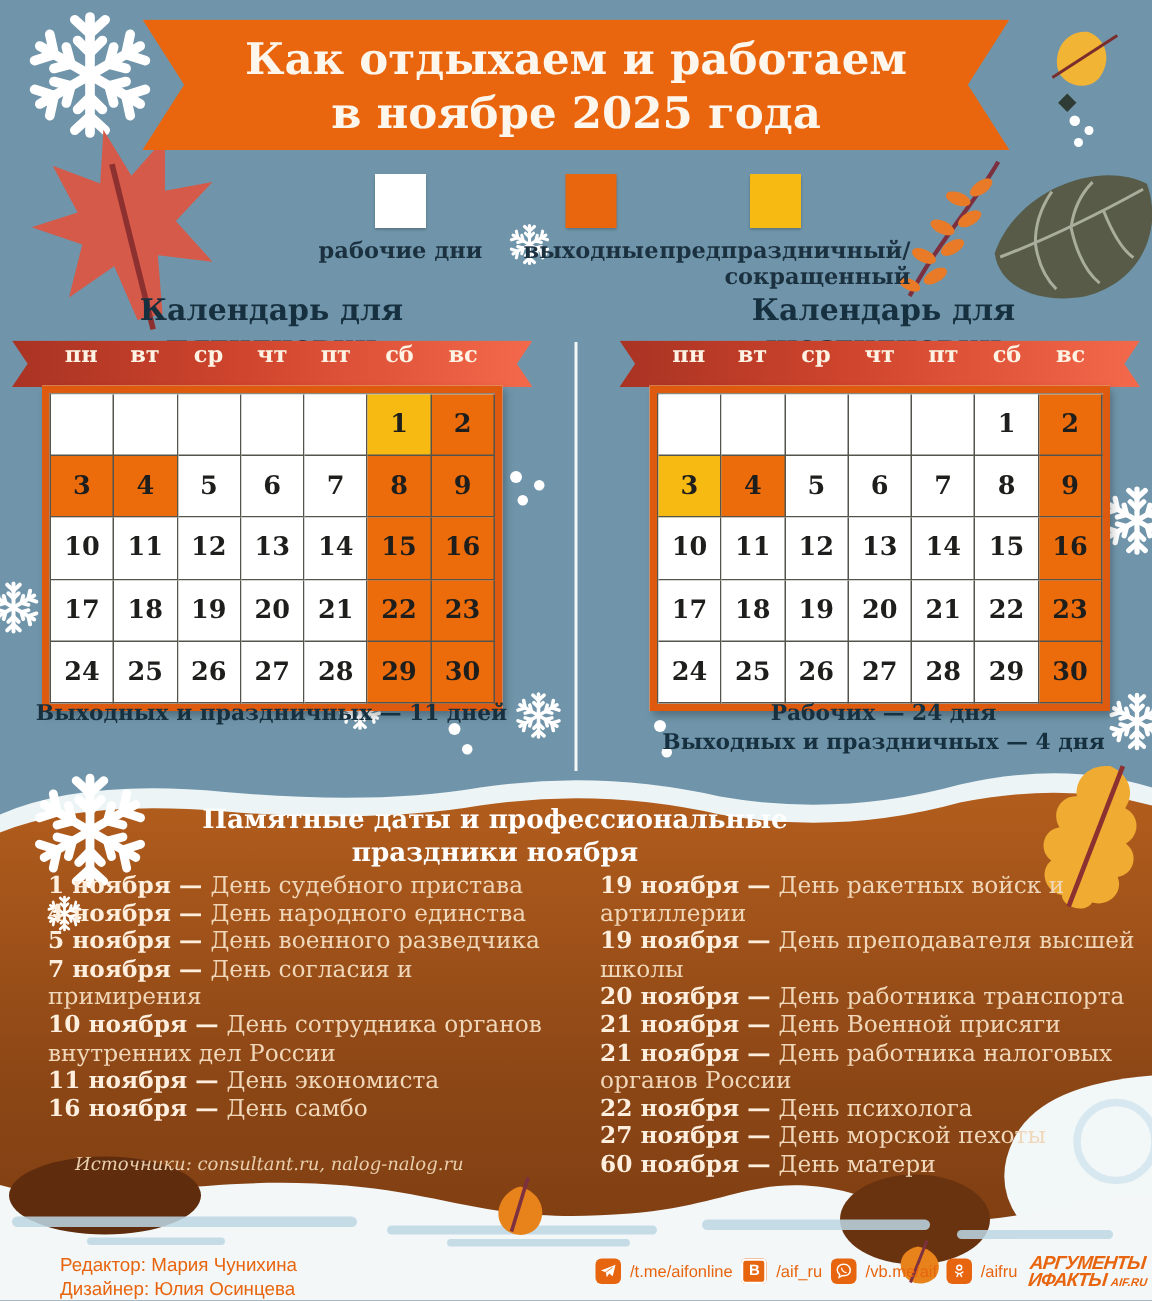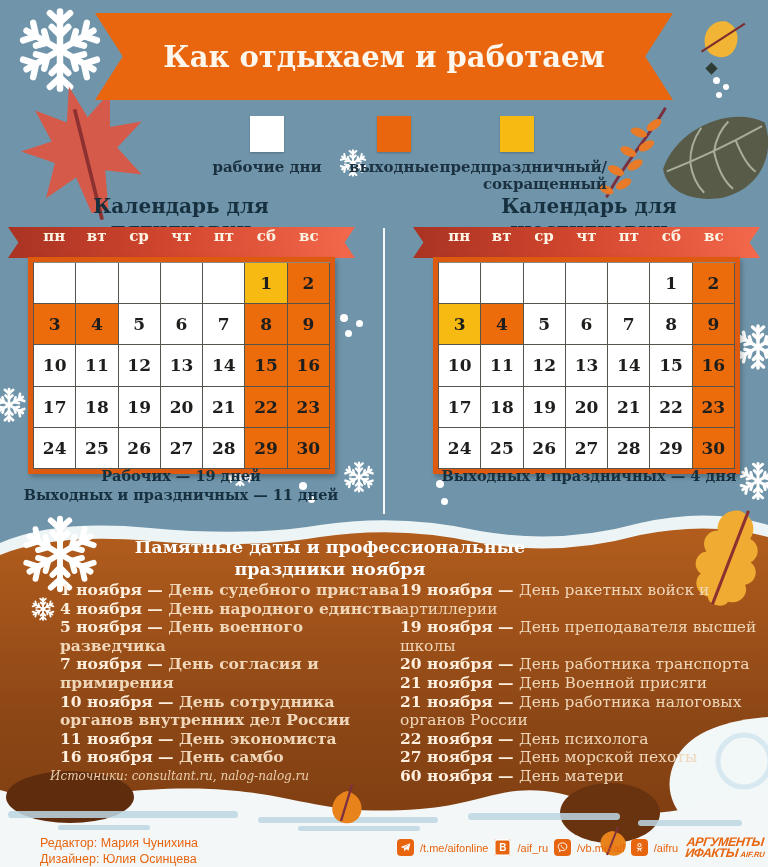--- a/index.html
+++ b/index.html
@@ -64,21 +64,21 @@
     font-weight:bold; font-size:14.5px; line-height:19px; color:#16303f;}
   #divider{left:383px; top:228px; width:2px; height:286px; background:rgba(255,255,255,.92); z-index:2;}
 
   
   #ground{left:0; top:495px; width:768px; height:372px; z-index:3;}
   #mem-title{left:0; top:536px; width:660px; text-align:center; z-index:5;
     color:#fff; font-weight:bold; font-size:17.5px; line-height:22px;}
   .mem-col{position:absolute; top:581px; z-index:5;
     font-size:15.5px; line-height:18.6px; color:#f0d7ba;}
   .mem-col b{color:#fdeedd;}
-  #mem-left{left:60px; width:348px;font-weight:bold;}
+  #mem-left{left:32px; width:348px;}
   #mem-right{left:400px; width:366px;}
   #sources{left:50px; top:769px; z-index:5; font-style:italic; font-size:12px; color:#e9cfae;}
 
   
   .sans{font-family:"Liberation Sans","DejaVu Sans",sans-serif;}
   #credits{left:40px; top:835px; z-index:6; font-size:12.5px; line-height:16px; color:#e8650f;}
   #socials{left:397px; top:839px; z-index:6; display:flex; align-items:center; gap:6px;
     color:#e8650f; font-size:11px;}
   .sicon{width:17px;height:17px;border-radius:4px;background:#e8650f;display:inline-flex;
     align-items:center;justify-content:center;flex:none;}
@@ -181,20 +181,21 @@
       <path d="M-24,14 C-20,28 -14,36 -6,42"></path>
       <path d="M-2,0 C4,16 12,28 22,34"></path>
       <path d="M18,-14 C26,0 34,10 42,14"></path>
       <path d="M-24,14 C-26,2 -24,-10 -18,-22"></path>
       <path d="M-2,0 C-2,-14 2,-24 8,-32"></path>
     </g>
   </svg>
 
   <div id="banner" class="abs">
     <div>Как отдыхаем и работаем</div>
+    <div>в ноябре 2025 года</div>
   </div>
 
   <div id="legend">
       <div class="legend-item" id="legend-0">
         <div class="swatch" style="background: rgb(255, 255, 255);"></div>
         <div class="lab">рабочие дни</div>
       </div>
       <div class="legend-item" id="legend-1">
         <div class="swatch" style="background: rgb(233, 101, 14);"></div>
         <div class="lab">выходные</div>
@@ -250,21 +251,20 @@
           <div class="cell t-w">24</div>
           <div class="cell t-w">25</div>
           <div class="cell t-w">26</div>
           <div class="cell t-w">27</div>
           <div class="cell t-w">28</div>
           <div class="cell t-o">29</div>
           <div class="cell t-o">30</div>
         </div>
     </div>
     <div class="cal-summary" style="left:20px">
-        <div>Рабочих — 19 дней</div>
         <div>Выходных и праздничных — 11 дней</div>
       </div>
   </div>
 
   <div>
     <div class="cal-title" style="left:428px">Календарь для шестидневки</div>
     <div class="ribbon" style="left:413px">
         <span>пн</span>
         <span>вт</span>
         <span>ср</span>
@@ -306,20 +306,21 @@
           <div class="cell t-w">24</div>
           <div class="cell t-w">25</div>
           <div class="cell t-w">26</div>
           <div class="cell t-w">27</div>
           <div class="cell t-w">28</div>
           <div class="cell t-w">29</div>
           <div class="cell t-o">30</div>
         </div>
     </div>
     <div class="cal-summary" style="left:428px">
+        <div>Рабочих — 24 дня</div>
         <div>Выходных и праздничных — 4 дня</div>
       </div>
   </div>
 
   <div id="divider" class="abs"></div>
 
   <svg id="ground" class="abs" viewBox="0 0 768 372">
     <defs>
       <linearGradient id="brownGrad" x1="0" y1="0" x2="0" y2="1">
         <stop offset="0" stop-color="#b25d1d"></stop>

